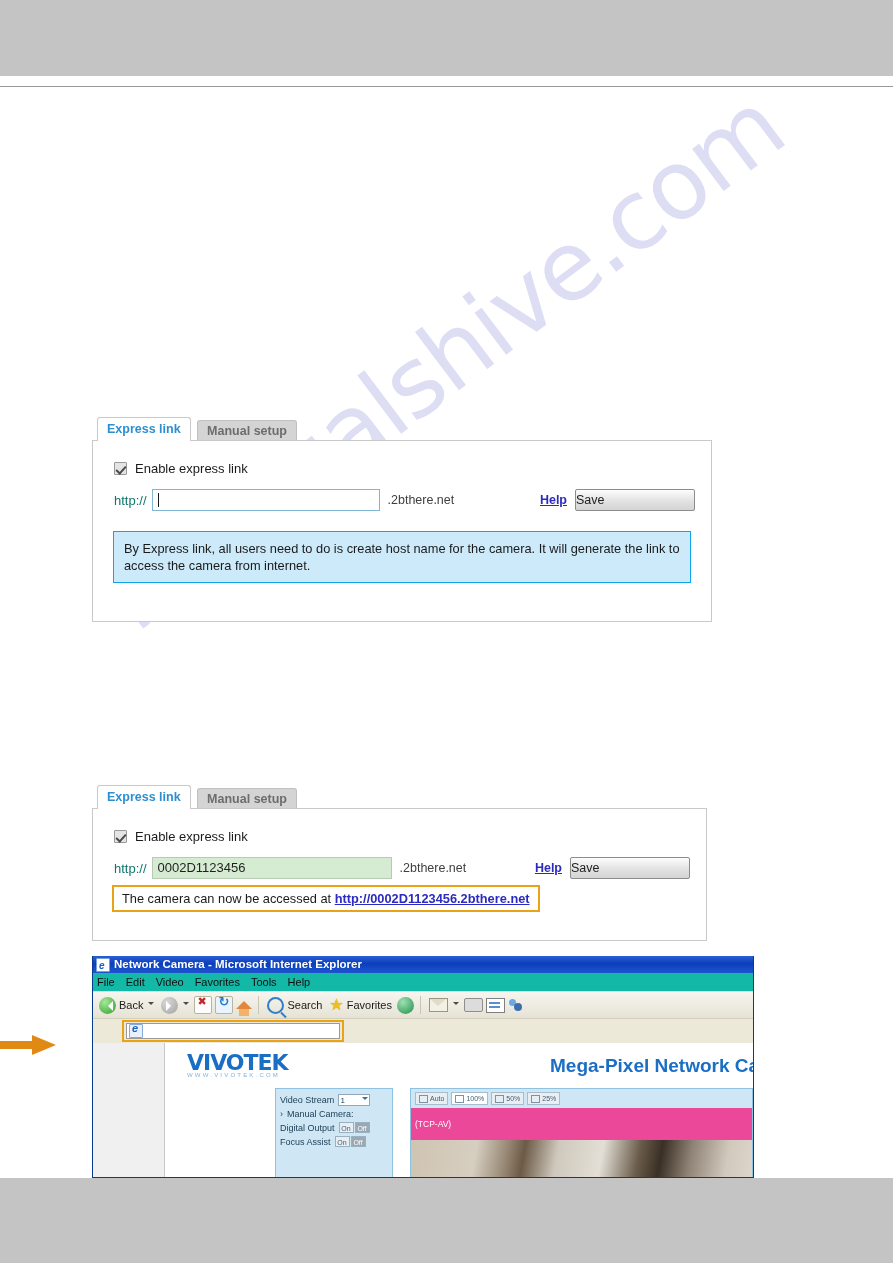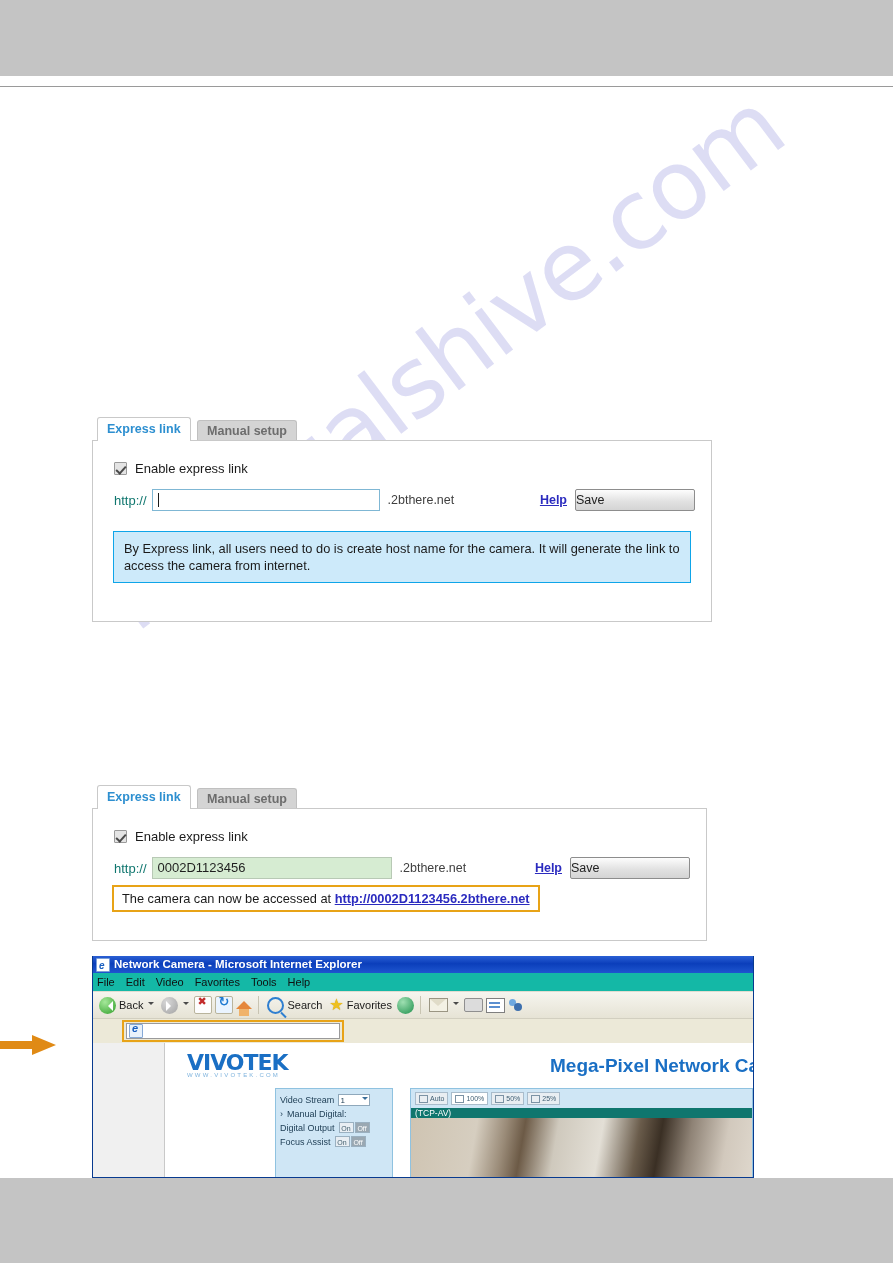--- a/index.html
+++ b/index.html
@@ -174,21 +174,21 @@
   }
   .onoff span.sel-off{background:#9aa8b2;color:#ffffff;}
   .video-area{position:absolute;left:245px;top:45px;right:0;bottom:0;background:#cfe6f5;border:1px solid #8fc2e0;border-bottom:none;box-sizing:border-box;}
   .zoombar{display:flex;gap:3px;padding:3px 4px;}
   .zbtn{
     font-size:7px;height:11px;line-height:10px;padding:0 3px;
     background:#e9eef2;border:1px solid #a9bccb;color:#3f5e72;display:flex;align-items:center;gap:2px;
   }
   .zbtn.act{background:#ffffff;}
   .zglyph{width:7px;height:6px;border:1px solid #7c93a5;display:block;}
-  .tcp-bar{background:#0f766e;color:#ffffff;font-size:8.5px;padding:0 4px;}
+  .tcp-bar{background:#ec4899;color:#ffffff;font-size:8.5px;padding:11px 4px;}
   .video-img{
     height:100%;
     background:
       linear-gradient(100deg,#cfc4b2 0%,#d6cec0 18%,#9a8b78 26%,#6c5a46 31%,#cfc9bd 40%,#e3dfd6 52%,#6a5c4b 62%,#3a2f24 68%,#8f8376 76%,#d2c9bd 86%,#e6e0d6 100%);
   }
 </style>
 </head>
 <body>
 
 <div class="band-top"></div>
@@ -330,21 +330,21 @@
       <div class="ctrl-panel">
         <div class="ctrl-row">
           <span class="lbl">Video Stream</span>
           <span class="sel">
             <span>1</span>
             <span class="cv"></span>
           </span>
         </div>
         <div class="ctrl-row">
           <span>›</span>
-          <span class="lbl">Manual Digital:</span>
+          <span class="lbl">Manual Camera:</span>
         </div>
         <div class="ctrl-row">
           <span class="lbl">Digital Output</span>
           <span class="onoff">
             <span>On</span>
             <span class="sel-off">Off</span>
           </span>
         </div>
         <div class="ctrl-row">
           <span class="lbl">Focus Assist</span>

